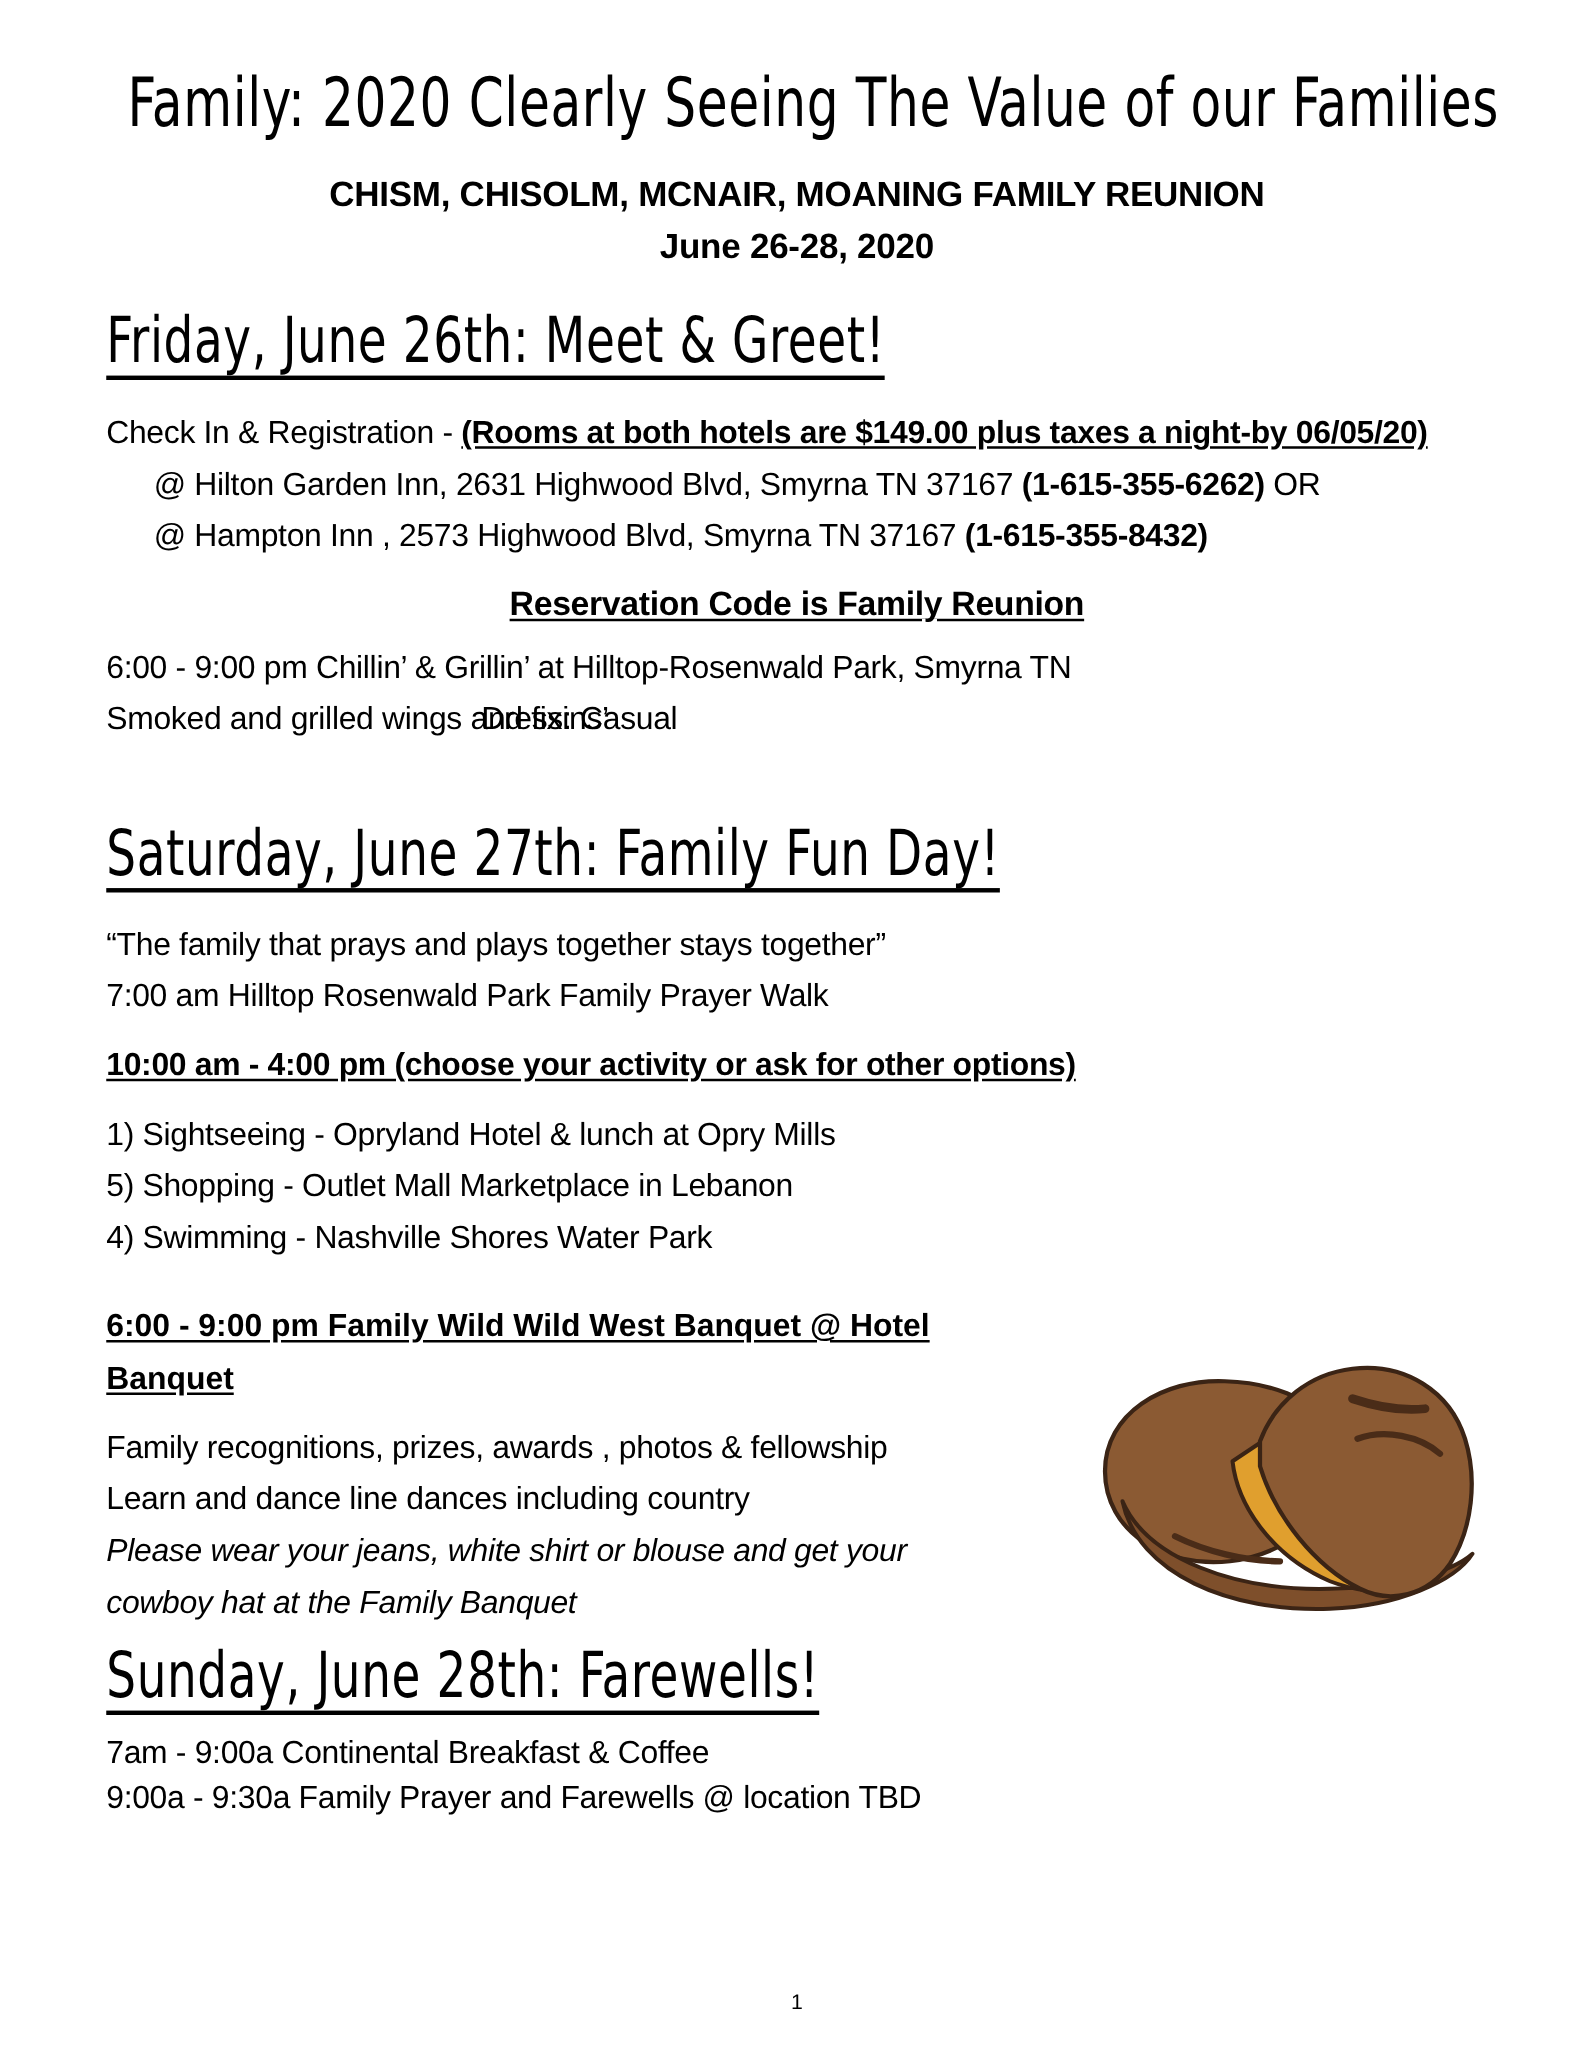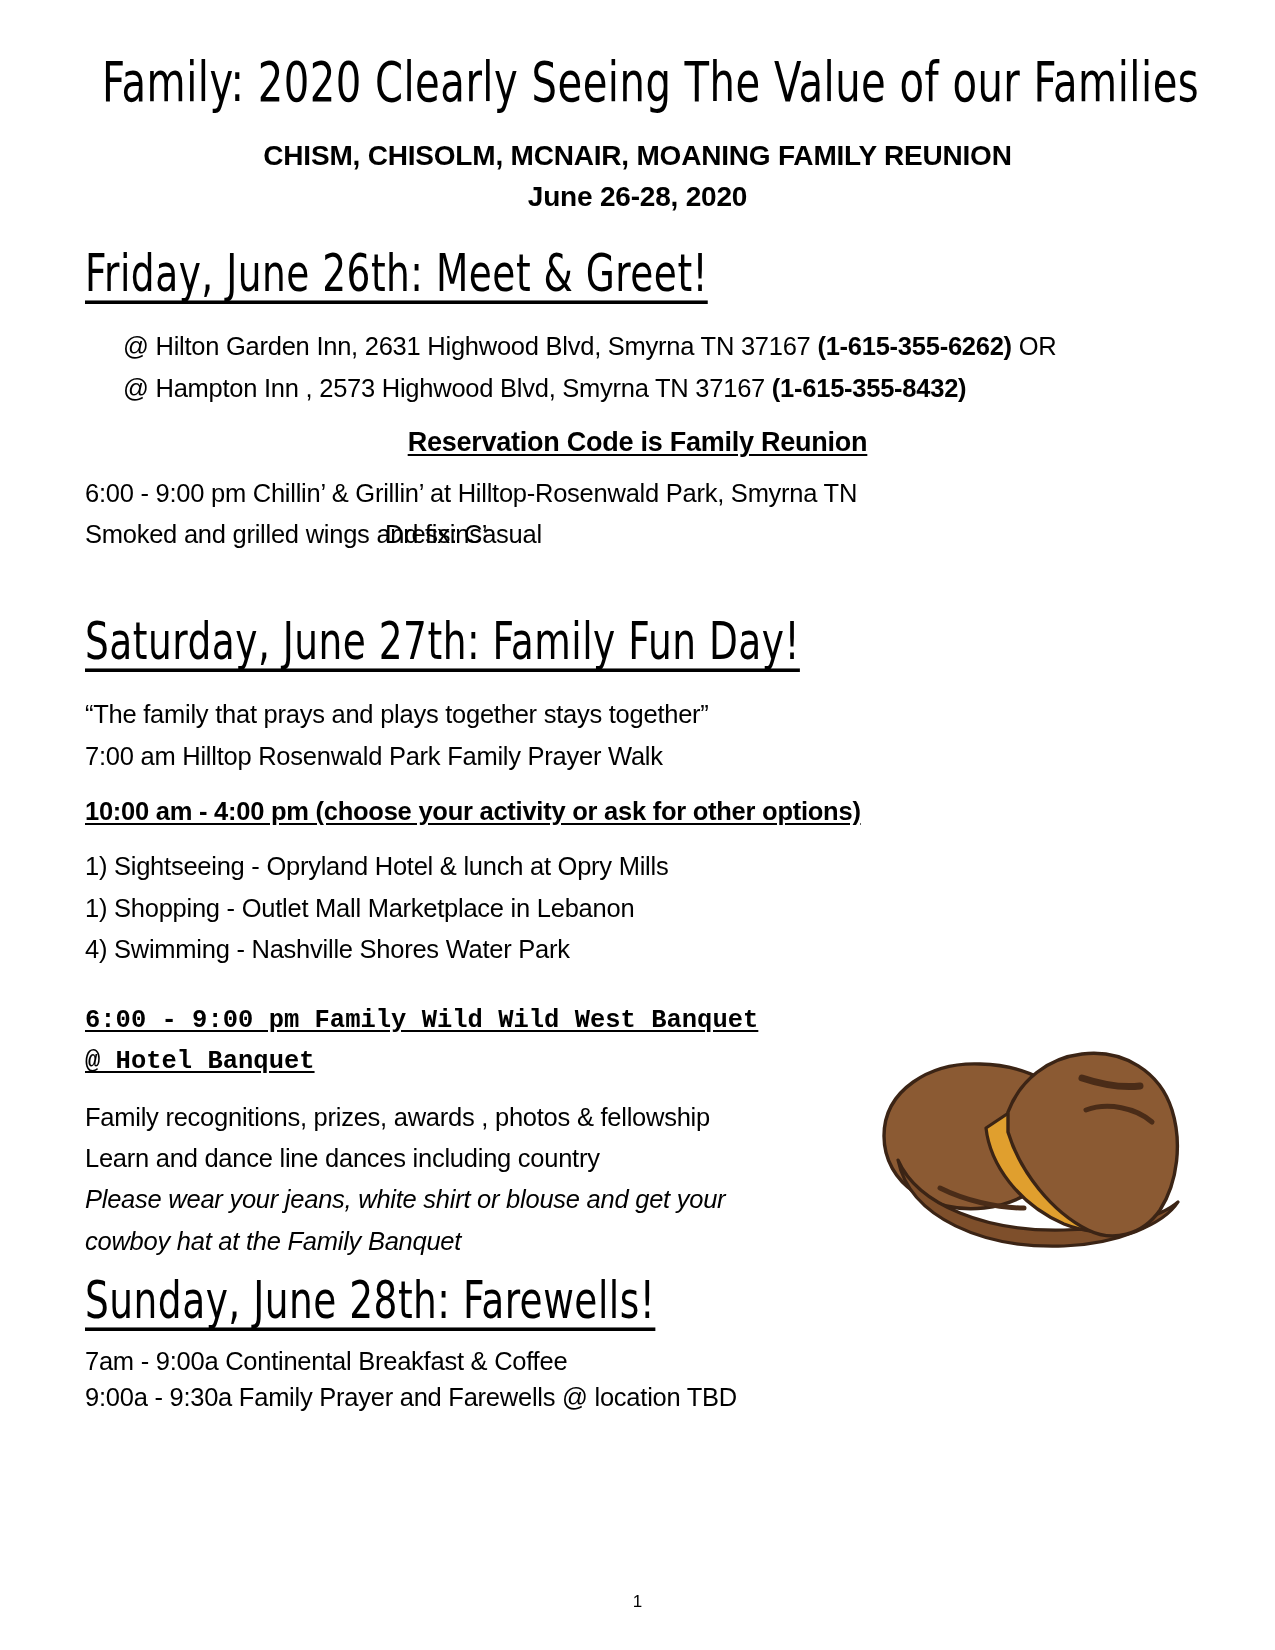--- a/index.html
+++ b/index.html
@@ -91,21 +91,21 @@
   .dress-col { display: inline-block; width: 300px; }
 
   
   .banquet-wrap {
     position: relative;
   }
   .banquet-text {
     width: 700px;
   }
   .banquet-head {
-    font-family: Liberation Mono, monospace;
+    font-family: Liberation Sans, sans-serif;
     font-size: 25.5px;
     line-height: 1.62;
     font-weight: bold;
     text-decoration: underline;
     text-underline-offset: 3px;
     width: 700px;
   }
 
   .hat-holder {
     position: absolute;
@@ -139,20 +139,23 @@
 
   <div class="subtitle">
     <span>CHISM, CHISOLM, MCNAIR, MOANING FAMILY REUNION</span>
     <span class="line2">June 26-28, 2020</span>
   </div>
 
   <div class="day-heading">
     <span class="hand">Friday, June 26th:  Meet &amp; Greet!</span>
   </div>
 
+  <div class="body-line">
+    <span>Check In &amp; Registration - </span><span class="bu">(Rooms at both hotels are $149.00 plus taxes a night-by 06/05/20)</span>
+  </div>
 
   <div class="body-line indent1">
     <span>@ Hilton Garden Inn, 2631 Highwood Blvd, Smyrna TN 37167  </span><span class="b">(1-615-355-6262)</span><span> OR</span>
   </div>
 
   <div class="body-line indent1">
     <span>@ Hampton Inn ,  2573 Highwood Blvd, Smyrna  TN 37167  </span><span class="b">(1-615-355-8432)</span>
   </div>
 
   <div class="body-line center" style="padding-top:12px;padding-bottom:8px;">
@@ -174,21 +177,21 @@
 
   <div class="spacer-sm"></div>
 
   <div class="body-line">
     <span class="bu">10:00 am - 4:00 pm  (choose your activity or ask for other options)</span>
   </div>
 
   <div class="spacer-sm"></div>
 
   <div class="body-line">1) Sightseeing  - Opryland Hotel &amp; lunch at Opry Mills</div>
-  <div class="body-line">1) Shopping  - Outlet Mall Marketplace in Lebanon</div>
+  <div class="body-line">5) Shopping  - Outlet Mall Marketplace in Lebanon</div>
   <div class="body-line">4) Swimming  - Nashville Shores Water Park</div>
 
   <div class="spacer-md"></div>
 
   <div class="banquet-wrap">
 
     <div class="hat-holder">
       <svg viewBox="0 0 330 235" xmlns="http://www.w3.org/2000/svg" aria-hidden="true">
 
         <path d="M16 118 C16 72, 62 44, 112 46 C150 47, 178 60, 196 78

